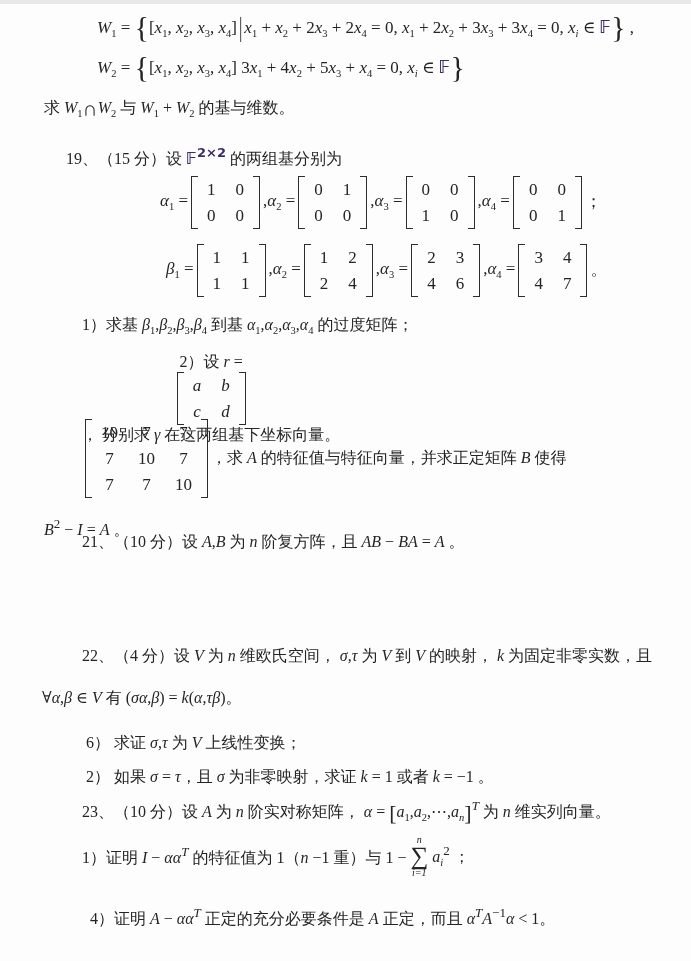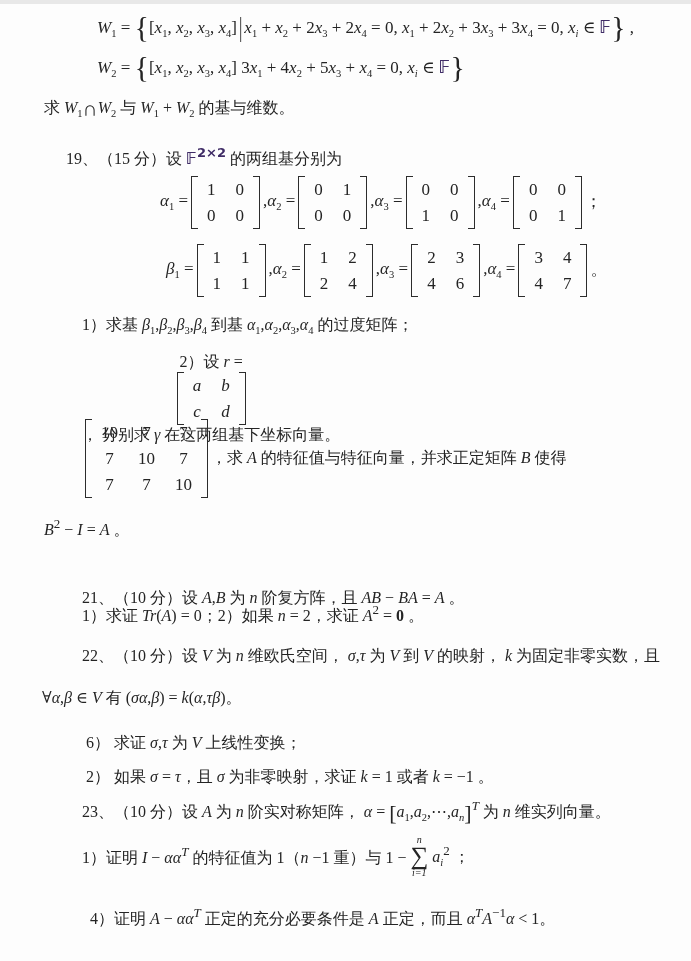--- a/index.html
+++ b/index.html
@@ -176,25 +176,24 @@
           <span>7</span>
           <span>10</span>
         </span>
         <span class="br2"></span>
       </span>
     <span><span>，求 </span><span class="i">A</span><span> 的特征值与特征向量，并求正定矩阵 </span><span class="i">B</span><span> 使得</span></span>
   </div>
 
   <div class="line" style="left:44px;top:512px;"><span><span class="i">B</span><span class="p">2</span><span> − </span><span class="i">I</span><span> = </span><span class="i">A</span><span> 。</span></span></div>
 
-  <div class="line" style="left:82px;top:584px;"><span><span>21、（10 分）设 </span><span class="i">A</span><span>,</span><span class="i">B</span><span> 为 </span><span class="i">n</span><span> 阶复方阵，且 </span><span class="i">AB</span><span> − </span><span class="i">BA</span><span> = </span><span class="i">A</span><span> 。</span></span></div>
-
-  <div class="line" style="left:82px;top:598px;"><span><span>1）求证 </span><span class="i">Tr</span><span>(</span><span class="i">A</span><span>) = 0；2）如果 </span><span class="i">n</span><span> = 2，求证 </span><span class="i">A</span><span class="p">2</span><span> = </span><span class="b">0</span><span> 。</span></span></div>
-
-  <div class="line" style="left:82px;top:642px;"><span><span>22、（10 分）设 </span><span class="i">V</span><span> 为 </span><span class="i">n</span><span> 维欧氏空间， </span><span class="i">σ</span><span>,</span><span class="i">τ</span><span> 为 </span><span class="i">V</span><span> 到 </span><span class="i">V</span><span> 的映射， </span><span class="i">k</span><span> 为固定非零实数，且</span></span></div>
+  <div class="line" style="left:82px;top:528px;"><span><span>21、（10 分）设 </span><span class="i">A</span><span>,</span><span class="i">B</span><span> 为 </span><span class="i">n</span><span> 阶复方阵，且 </span><span class="i">AB</span><span> − </span><span class="i">BA</span><span> = </span><span class="i">A</span><span> 。</span></span></div>
+
+
+  <div class="line" style="left:82px;top:642px;"><span><span>22、（4 分）设 </span><span class="i">V</span><span> 为 </span><span class="i">n</span><span> 维欧氏空间， </span><span class="i">σ</span><span>,</span><span class="i">τ</span><span> 为 </span><span class="i">V</span><span> 到 </span><span class="i">V</span><span> 的映射， </span><span class="i">k</span><span> 为固定非零实数，且</span></span></div>
 
   <div class="line" style="left:42px;top:684px;"><span><span>∀</span><span class="i">α</span><span>,</span><span class="i">β</span><span> ∈ </span><span class="i">V</span><span> 有 (</span><span class="i">σα</span><span>,</span><span class="i">β</span><span>) = </span><span class="i">k</span><span>(</span><span class="i">α</span><span>,</span><span class="i">τβ</span><span>)。</span></span></div>
 
   <div class="line" style="left:86px;top:729px;"><span><span>6）  求证 </span><span class="i">σ</span><span>,</span><span class="i">τ</span><span> 为 </span><span class="i">V</span><span> 上线性变换；</span></span></div>
 
   <div class="line" style="left:86px;top:763px;"><span><span>2）  如果 </span><span class="i">σ</span><span> = </span><span class="i">τ</span><span>，且 </span><span class="i">σ</span><span> 为非零映射，求证 </span><span class="i">k</span><span> = 1 或者 </span><span class="i">k</span><span> = −1 。</span></span></div>
 
   <div class="line" style="left:82px;top:794px;"><span><span>23、（10 分）设 </span><span class="i">A</span><span> 为 </span><span class="i">n</span><span> 阶实对称矩阵， </span><span class="i">α</span><span> = </span><span class="bigbr">[</span><span class="i">a</span><span class="s">1</span><span>,</span><span class="i">a</span><span class="s">2</span><span>,⋯,</span><span class="i">a</span><span class="s i">n</span><span class="bigbr">]</span><span class="p i">T</span><span> 为 </span><span class="i">n</span><span> 维实列向量。</span></span></div>
 
   <div class="line flexline" style="left:82px;top:824px;height:56px;">

